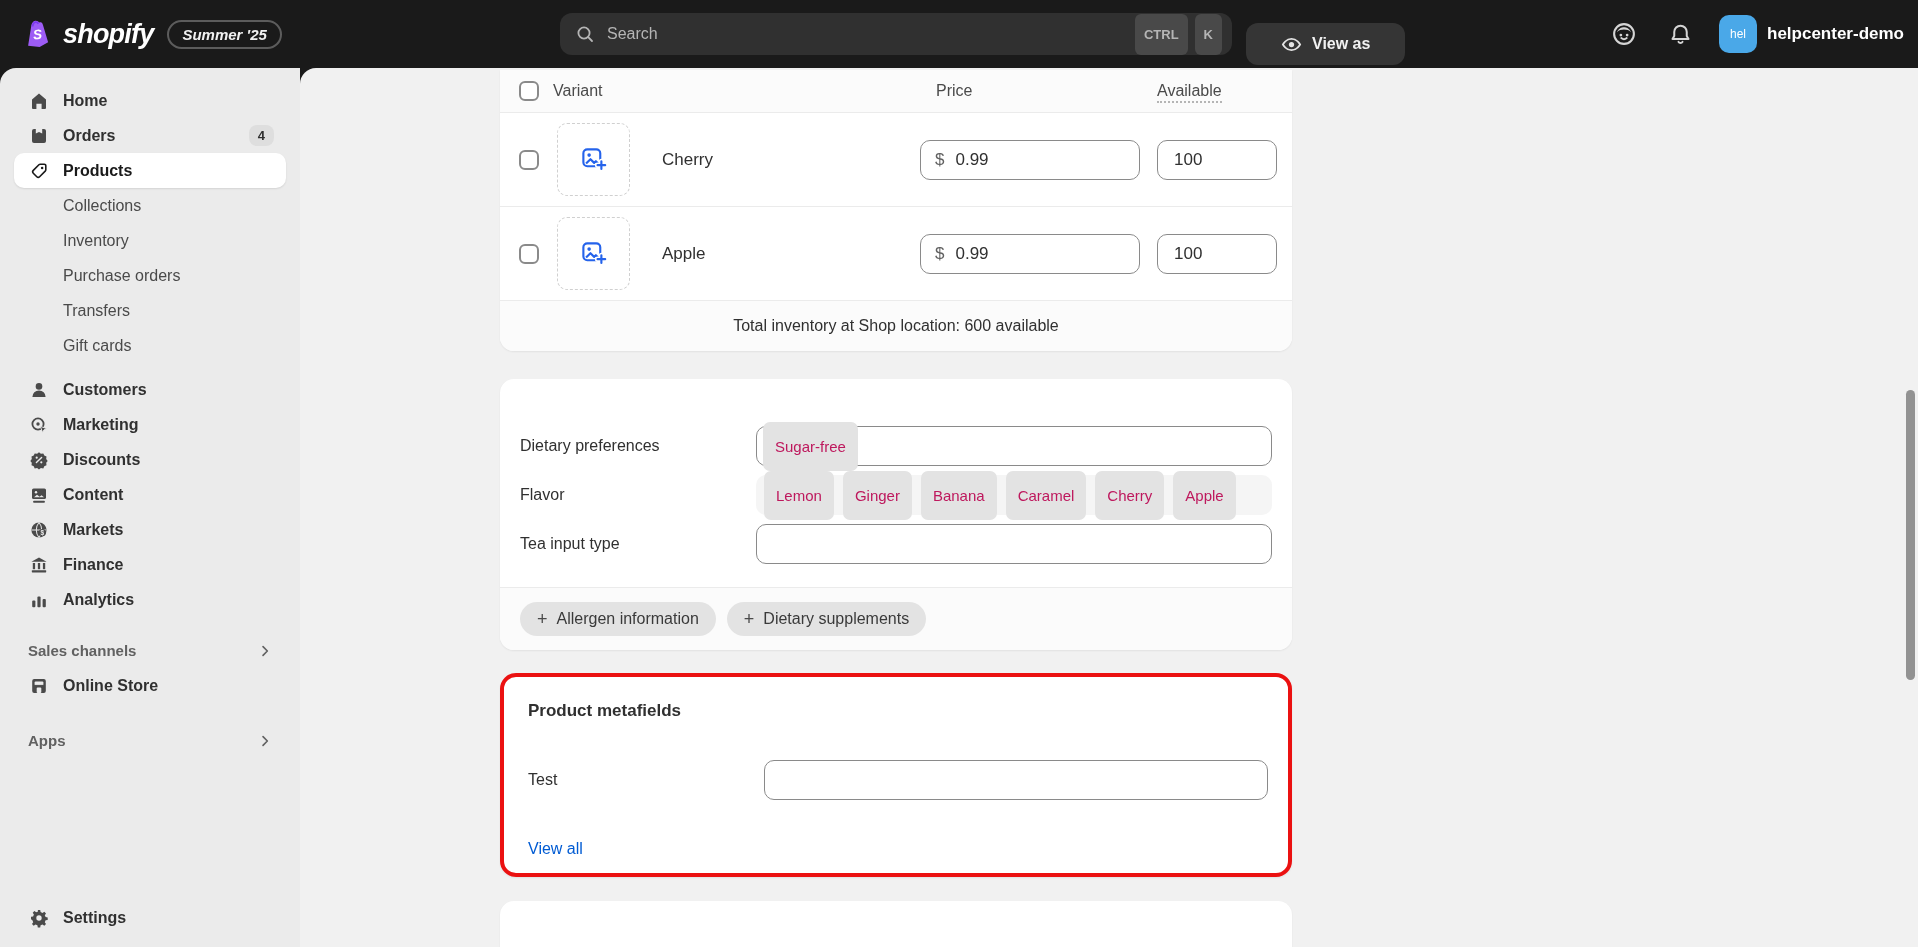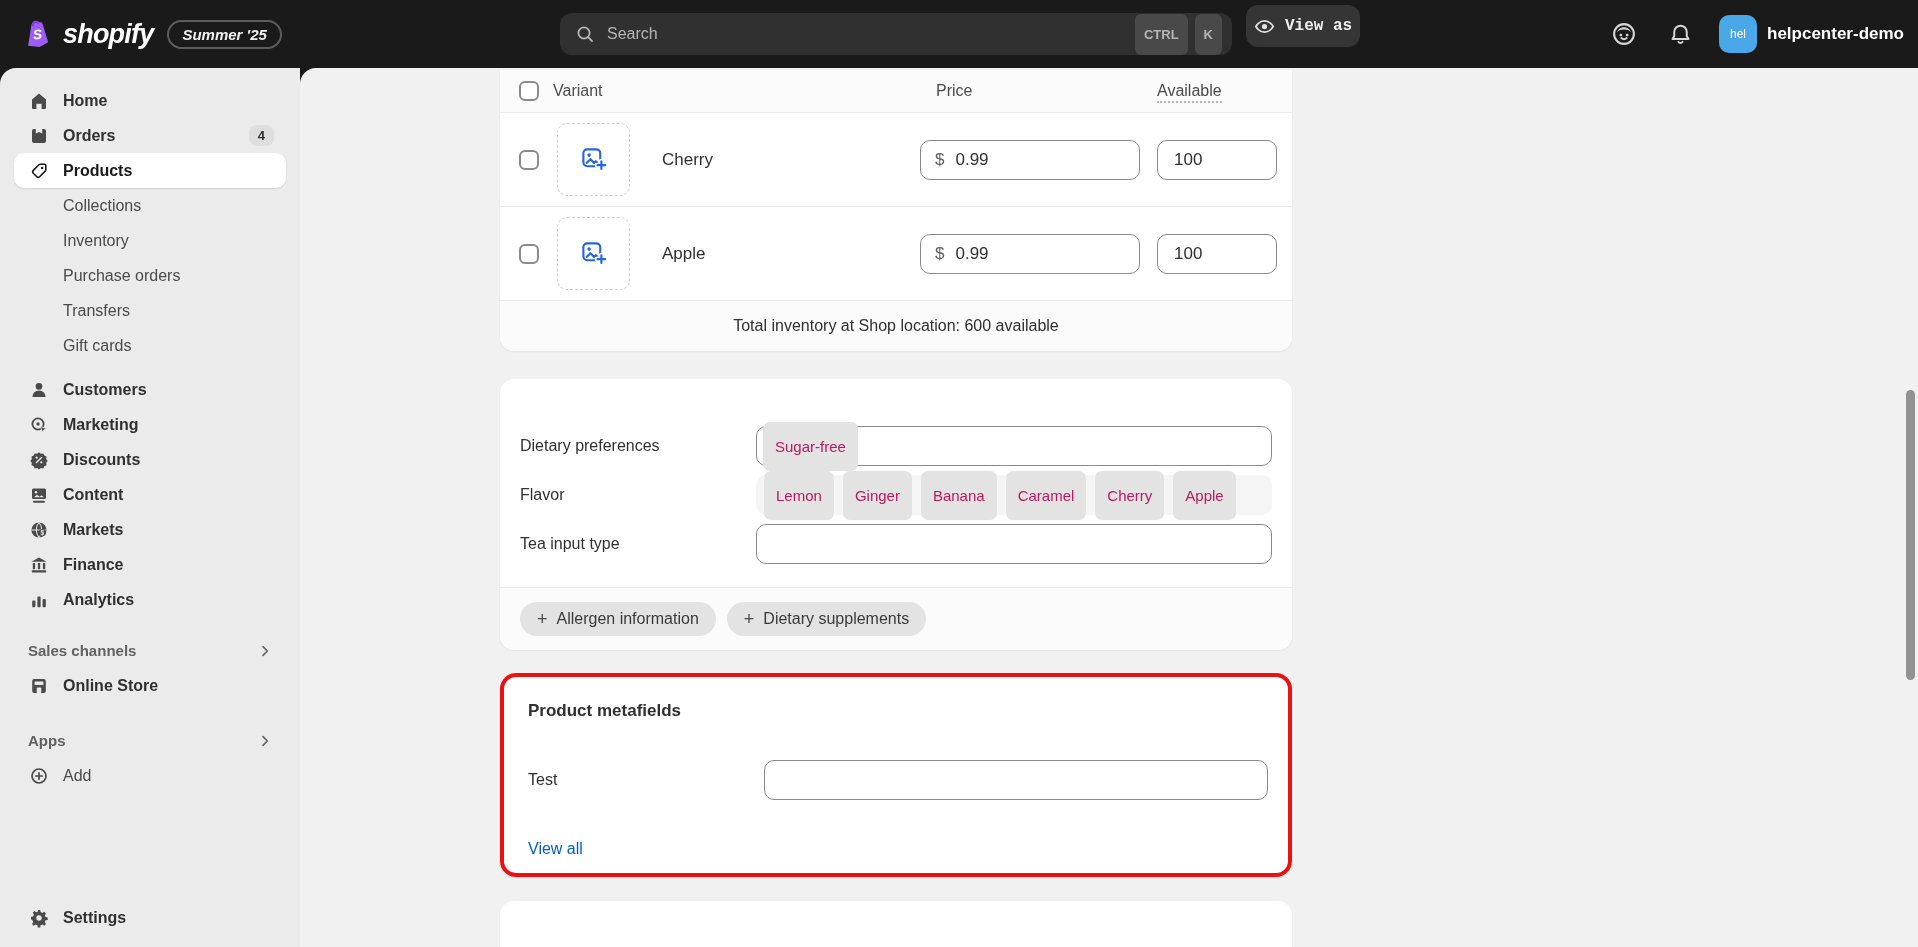--- a/index.html
+++ b/index.html
@@ -12,21 +12,21 @@
 
   
   .topbar { position:relative; height:68px; background:#1a1a1a; }
   .brand { position:absolute; left:20px; top:0; height:68px; display:flex; align-items:center; }
   .logo-text { color:#fff; font-size:27px; font-weight:bold; font-style:italic; letter-spacing:-0.8px; margin-left:9px; }
   .version-badge { margin-left:14px; border:2px solid #5c5c5c; color:#f1f1f1; border-radius:15px; padding:4px 13px; font-size:15px; font-style:italic; font-weight:bold; }
   .searchbar { position:absolute; left:560px; top:13px; width:672px; height:42px; background:#303030; border-radius:12px; display:flex; align-items:center; padding:0 10px 0 15px; }
   .searchbar input { flex:1; background:transparent; border:none; outline:none; color:#e3e3e3; font-size:16px; margin-left:10px; min-width:0; }
   .searchbar input::placeholder { color:#b5b5b5; }
   .kbd { background:#494949; color:#b5b5b5; border-radius:6px; font-size:13px; font-weight:bold; padding:13px 9px; margin-left:7px; }
-  .view-as { position:absolute; left:1246px; top:5px; height:42px; background:#353535; border:none; border-radius:12px; color:#f1f1f1; font-size:16px; font-weight:bold; display:flex; align-items:center; gap:10px; padding:0 8px; cursor:pointer; font-family:Liberation Mono, monospace; }
+  .view-as { position:absolute; left:1246px; top:23px; height:42px; background:#353535; border:none; border-radius:12px; color:#f1f1f1; font-size:16px; font-weight:bold; display:flex; align-items:center; gap:10px; padding:0 35px; cursor:pointer; font-family:Liberation Sans, sans-serif; }
   .topbar-right { position:absolute; right:14px; top:0; height:68px; display:flex; align-items:center; }
   .tb-icon { width:26px; height:26px; display:flex; align-items:center; justify-content:center; cursor:pointer; }
   .tb-icon + .tb-icon { margin-left:30px; }
   .account { display:flex; align-items:center; margin-left:26px; cursor:pointer; }
   .avatar { width:38px; height:38px; border-radius:10px; background:#4aa8e8; color:#fff; font-size:12px; display:flex; align-items:center; justify-content:center; }
   .store-name { color:#fff; font-size:17px; font-weight:bold; margin-left:10px; }
 
   
   .app { display:flex; height:879px; }
   .sidebar { width:300px; background:#ebebeb; border-top-left-radius:16px; position:relative; padding-top:15px; flex:none; }
@@ -298,29 +298,20 @@
 
     <div class="nav-gap-xl"></div>
     <div class="nav-section">
       <span>Apps</span>
       <span class="chev">
         <svg width="18" height="18" viewBox="0 0 20 20">
             <path d="M7.8 5.2 l4.8 4.8 -4.8 4.8" fill="none" stroke="#616161" stroke-width="1.8" stroke-linecap="round" stroke-linejoin="round"></path>
           </svg>
       </span>
     </div>
-    <div class="nav-item" style="font-weight:normal; color:#4a4a4a;">
-      <span class="nicon">
-        <svg width="20" height="20" viewBox="0 0 20 20">
-            <circle cx="10" cy="10" r="7" fill="none" stroke="#4a4a4a" stroke-width="1.7"></circle>
-            <path d="M10 6.8 v6.4 M6.8 10 h6.4" stroke="#4a4a4a" stroke-width="1.7" stroke-linecap="round"></path>
-          </svg>
-      </span>
-      <span>Add</span>
-    </div>
 
     <div class="sidebar-bottom">
       <div class="nav-item">
         <span class="nicon">
           <svg width="20" height="20" viewBox="0 0 20 20">
               <path d="M8.8 2 h2.4 l.4 2.1 1.9 .8 1.8 -1.2 1.7 1.7 -1.2 1.8 .8 1.9 2.1 .4 v2.4 l-2.1 .4 -.8 1.9 1.2 1.8 -1.7 1.7 -1.8 -1.2 -1.9 .8 -.4 2.1 H8.8 l-.4 -2.1 -1.9 -.8 -1.8 1.2 -1.7 -1.7 1.2 -1.8 -.8 -1.9 L2 11.2 V8.8 l2.1 -.4 .8 -1.9 -1.2 -1.8 1.7 -1.7 1.8 1.2 1.9 -.8 Z" fill="#4a4a4a"></path>
               <circle cx="10" cy="10" r="2.7" fill="#ebebeb"></circle>
             </svg>
         </span>
         <span>Settings</span>

